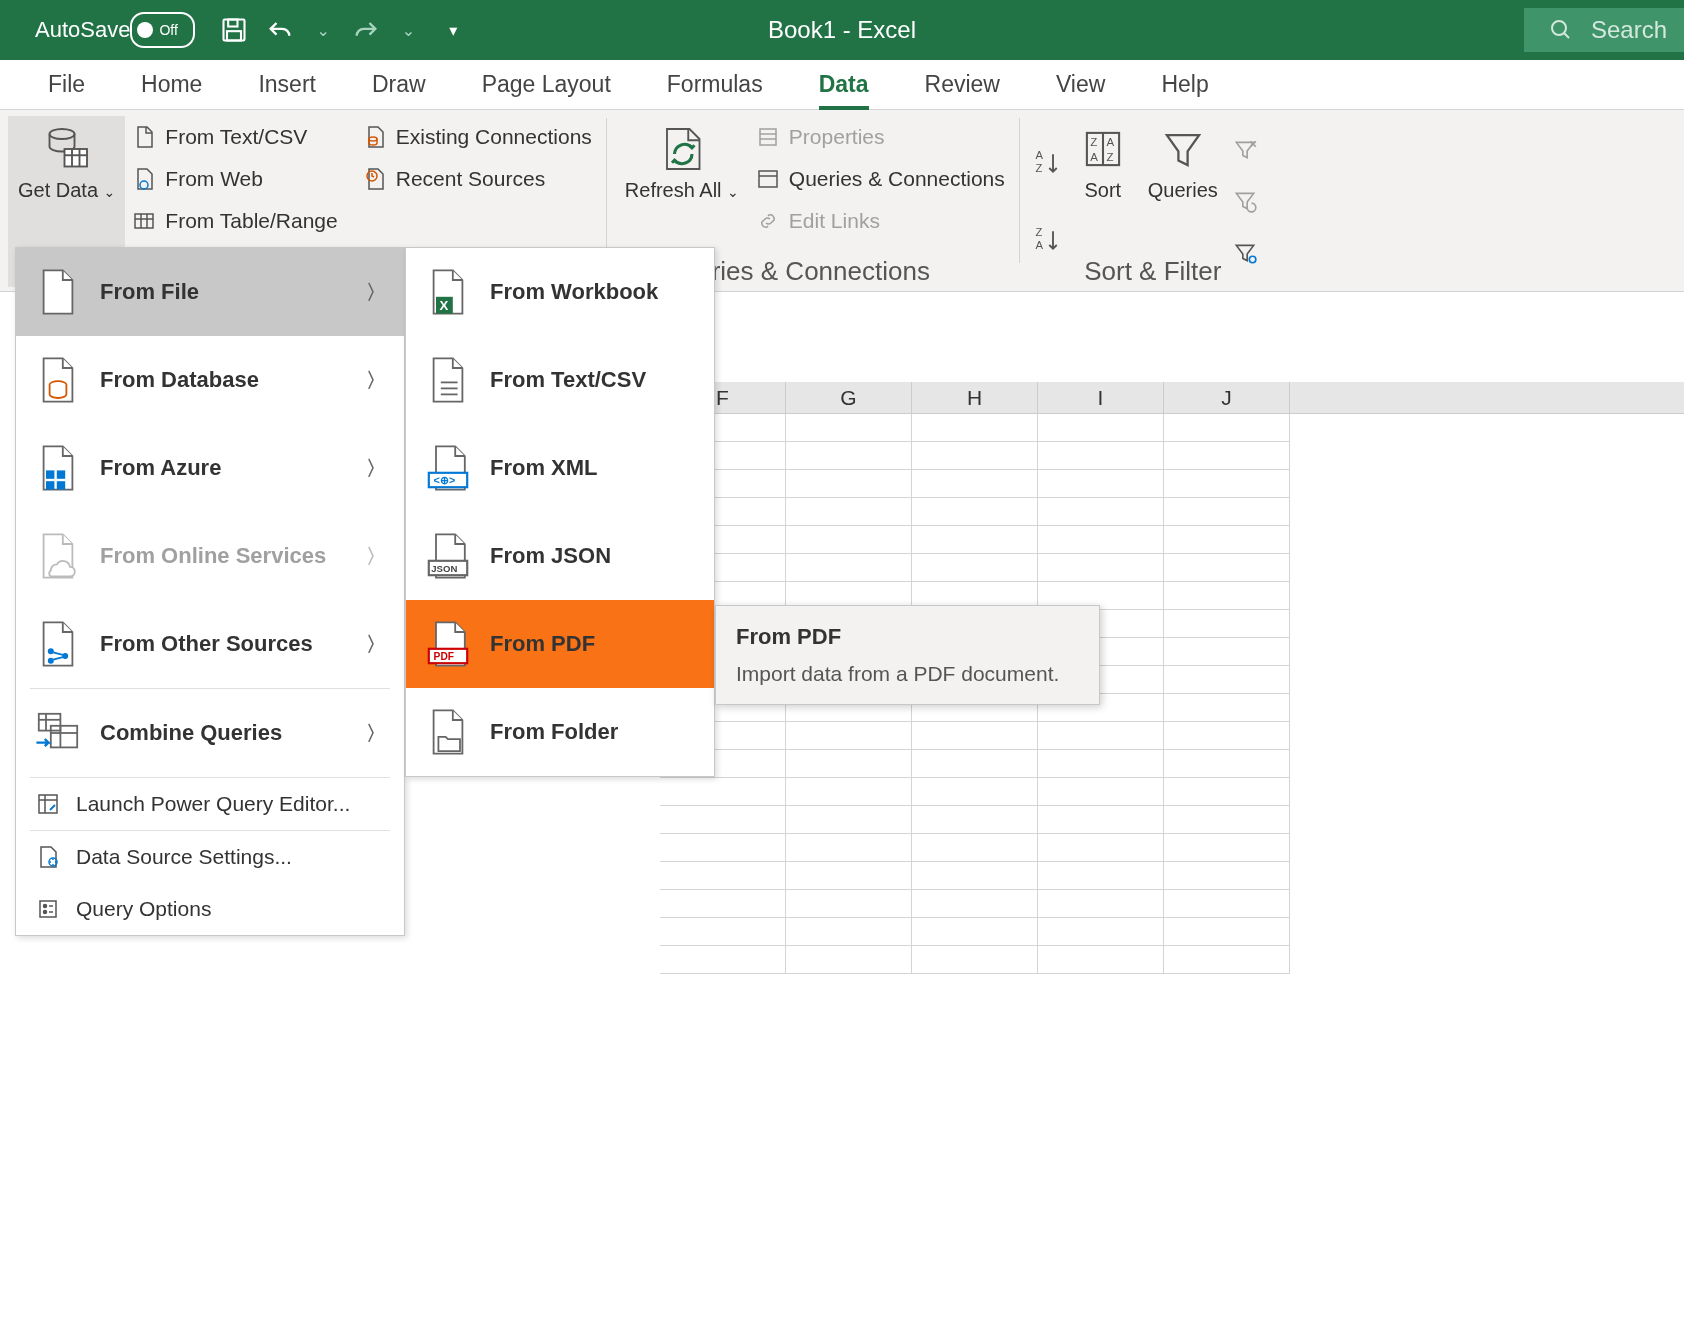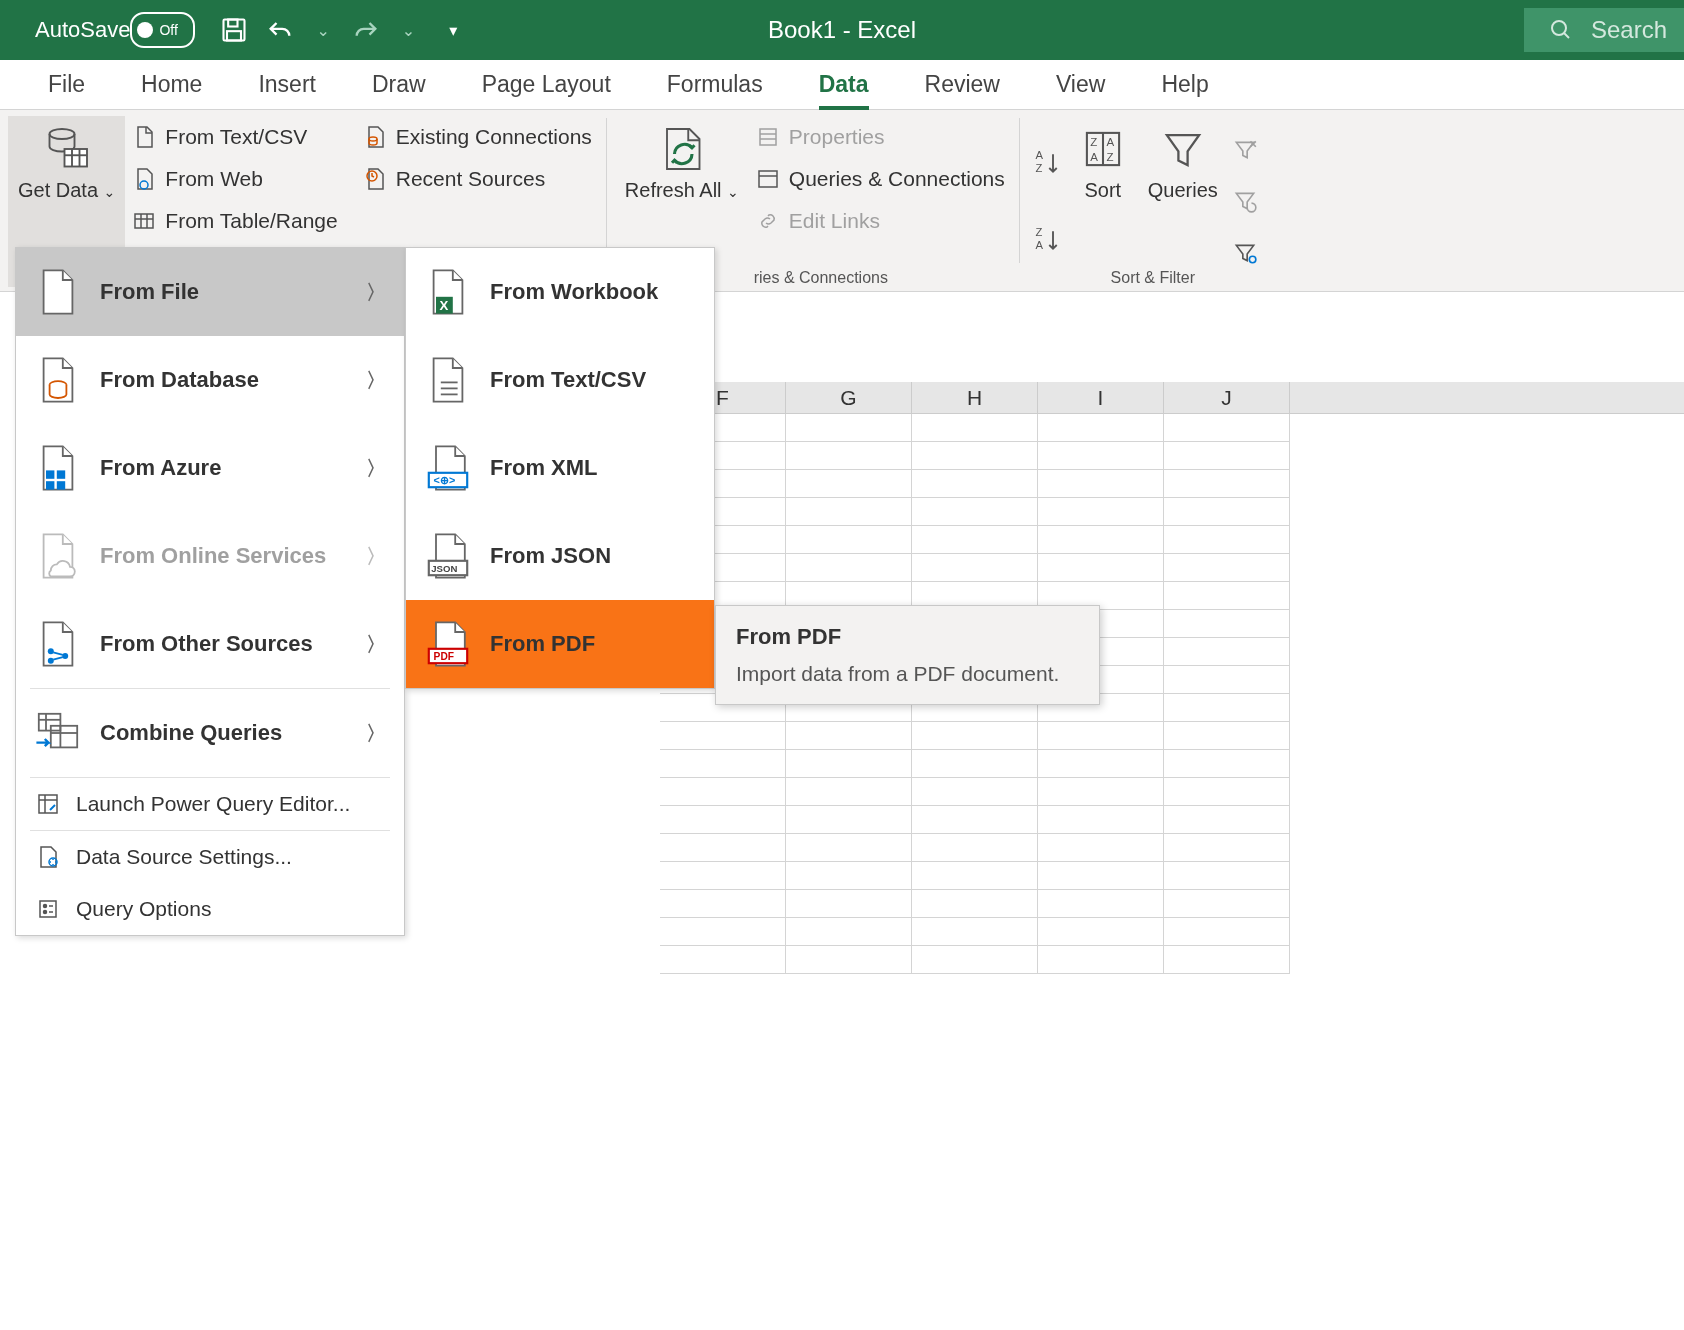--- a/index.html
+++ b/index.html
@@ -21,21 +21,21 @@
 
 .ribbon-tabs { background: #fff; height: 50px; display: flex; align-items: center; padding-left: 20px; gap: 0; border-bottom: 1px solid #d4d4d4; }
 .tab { padding: 8px 28px; font-size: 23px; color: #444; height: 100%; display: flex; align-items: center; cursor: pointer; }
 .tab.active { color: #217346; font-weight: 600; position: relative; }
 .tab.active::after { content: ''; position: absolute; bottom: -1px; left: 28px; right: 28px; height: 4px; background: #217346; }
 
 
 .ribbon { background: #f3f2f1; height: 182px; display: flex; border-bottom: 1px solid #d4d4d4; position: relative; }
 .ribbon-group { display: flex; flex-direction: column; padding: 6px 8px 4px 8px; position: relative; }
 .ribbon-group-sep { width: 1px; background: #d4d4d4; margin: 8px 0 28px 0; }
-.group-label { position: absolute; bottom: 4px; left: 16px; right: 0; text-align: center; font-size: 16px; color: #555; }
+.group-label { position: absolute; bottom: 4px; left: 16px; right: 0; text-align: center; font-size: 26px; color: #555; }
 
 .big-btn { display: flex; flex-direction: column; align-items: center; justify-content: flex-start; padding: 8px 10px 6px 10px; text-align: center; cursor: pointer; }
 .big-btn.active { background: #e1dfdd; }
 .big-btn-label { font-size: 20px; color: #333; line-height: 1.2; margin-top: 4px; }
 .big-icon { width: 50px; height: 50px; display: flex; align-items: center; justify-content: center; }
 
 .small-btn { display: flex; align-items: center; gap: 8px; padding: 4px 6px; font-size: 21px; color: #333; cursor: pointer; height: 42px; }
 .small-btn.disabled { color: #a0a0a0; }
 .small-icon { width: 26px; height: 26px; display: flex; align-items: center; justify-content: center; }
 
@@ -628,18 +628,28 @@
     <div class="menu-icon">
         <svg width="44" height="48" viewBox="0 0 36 40" fill="#fff" stroke="#666" stroke-width="1.5">
           <path d="M8 2h16l8 8v28H8z"></path>
           <path d="M24 2v8h8"></path>
           <rect x="2" y="24" width="32" height="12" fill="#fff" stroke="#c00" stroke-width="1.8"></rect>
           <text x="6" y="33" font-size="8.5" fill="#c00" stroke="none" font-weight="bold">PDF</text>
         </svg>
       </div>
     <span>From PDF</span>
   </div>
+  <div class="menu-item">
+    <div class="menu-icon">
+        <svg width="40" height="48" viewBox="0 0 32 40" fill="#fff" stroke="#666" stroke-width="1.5">
+          <path d="M4 2h16l8 8v28H4z"></path>
+          <path d="M20 2v8h8"></path>
+          <path d="M8 24h6l2 2h10v10H8z"></path>
+        </svg>
+      </div>
+    <span>From Folder</span>
+  </div>
 </div>
 
 <div class="tooltip">
   <div class="tooltip-title">From PDF</div>
   <div class="tooltip-body">Import data from a PDF document.</div>
 </div>
 
 </body></html>

